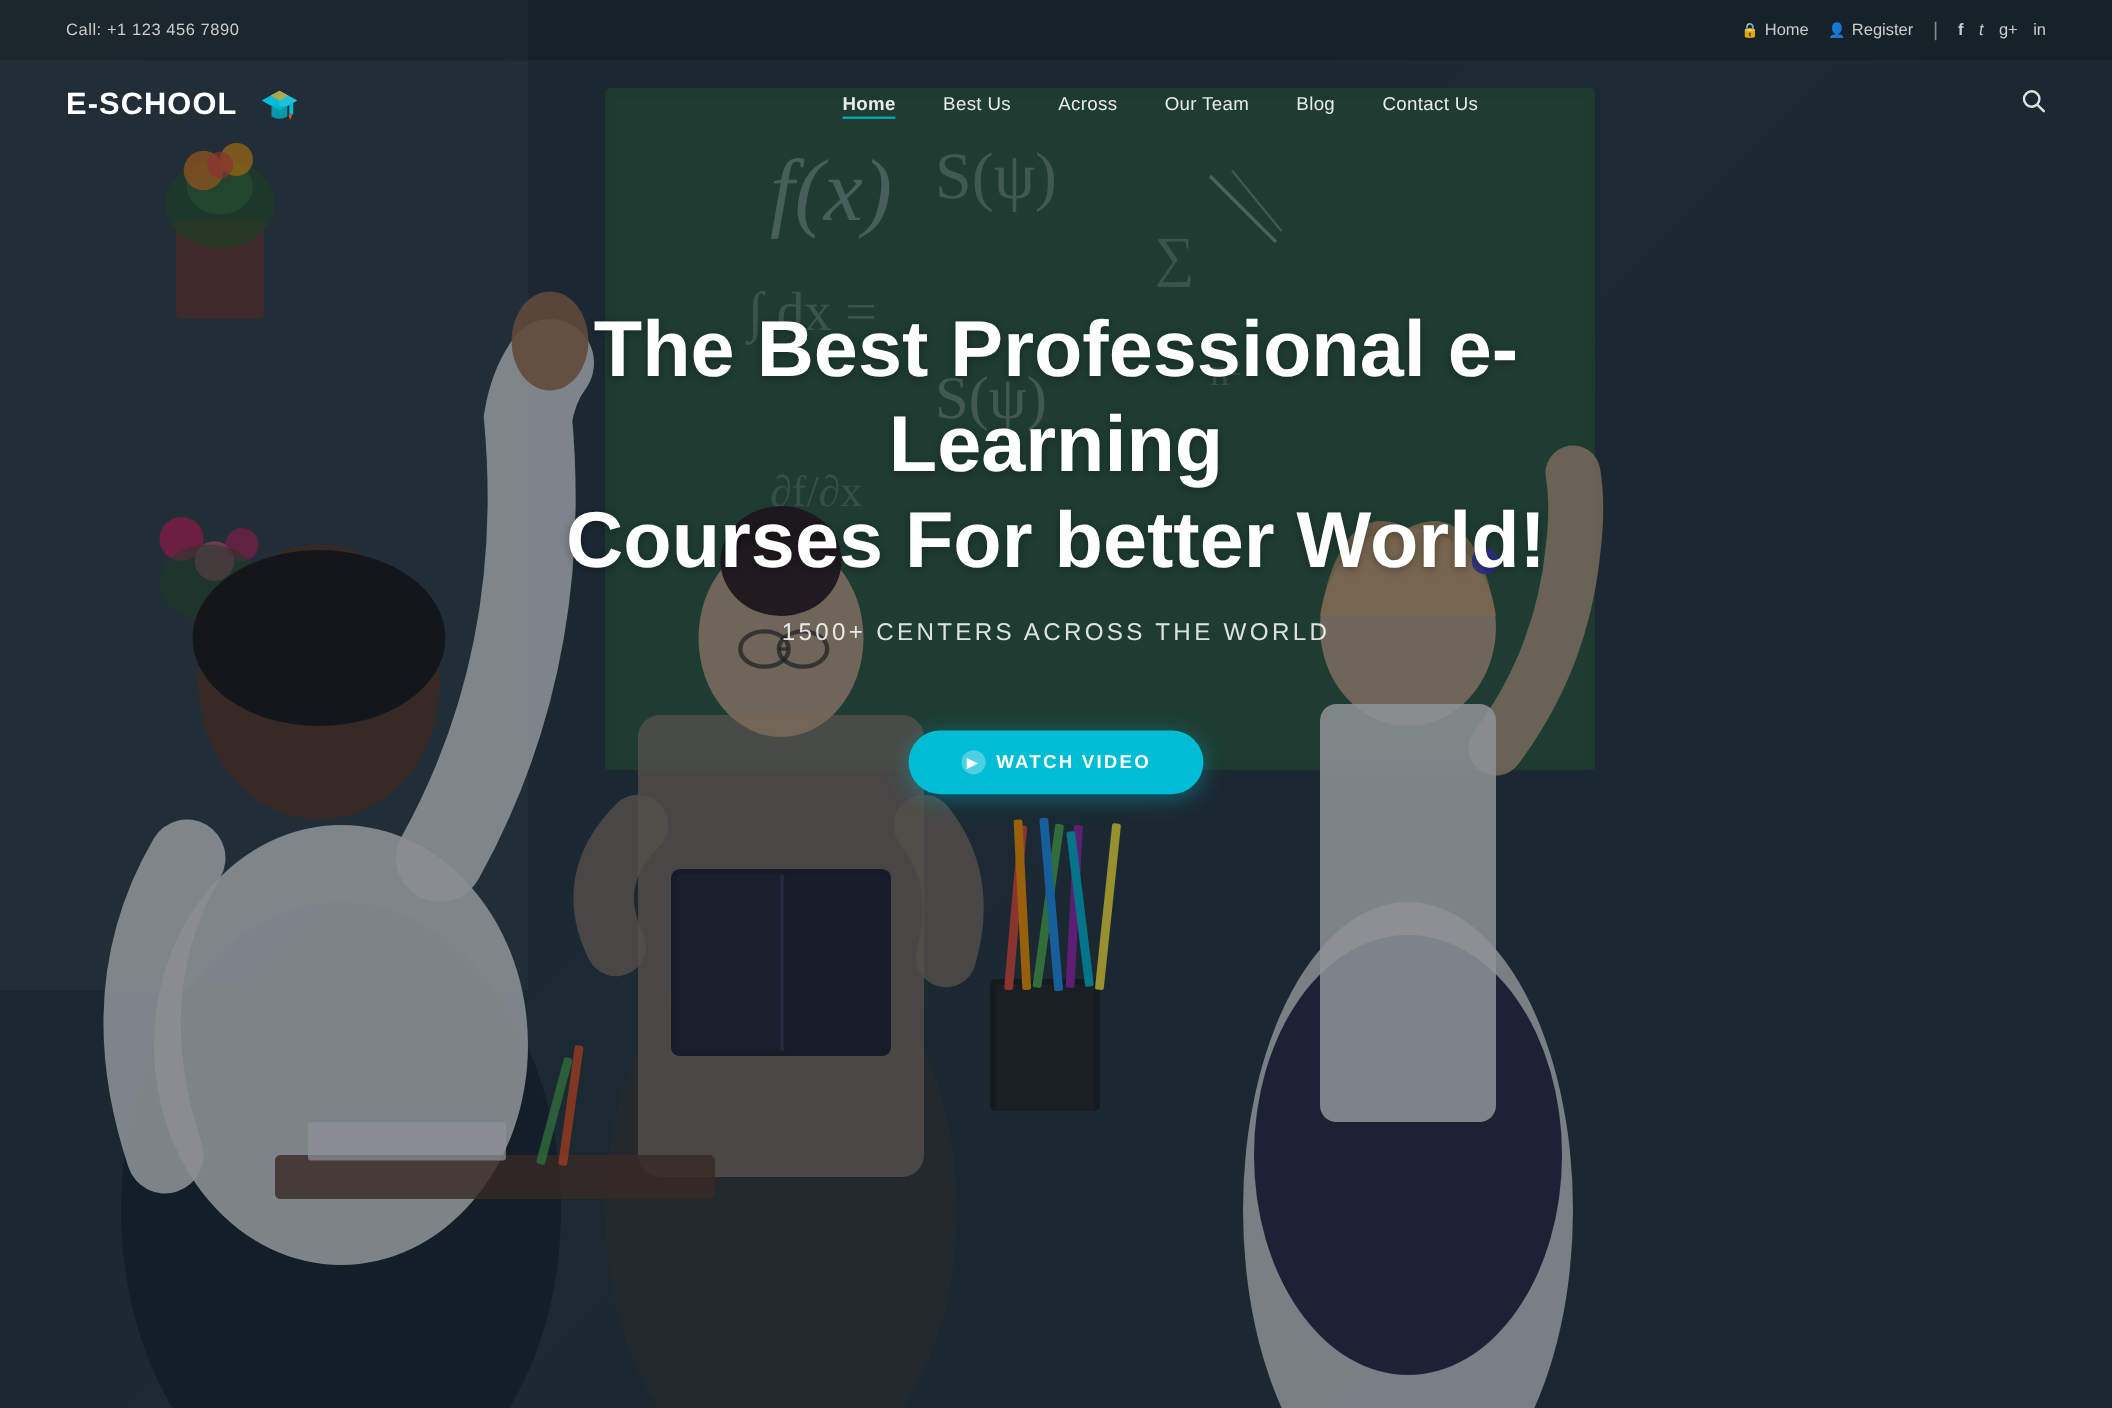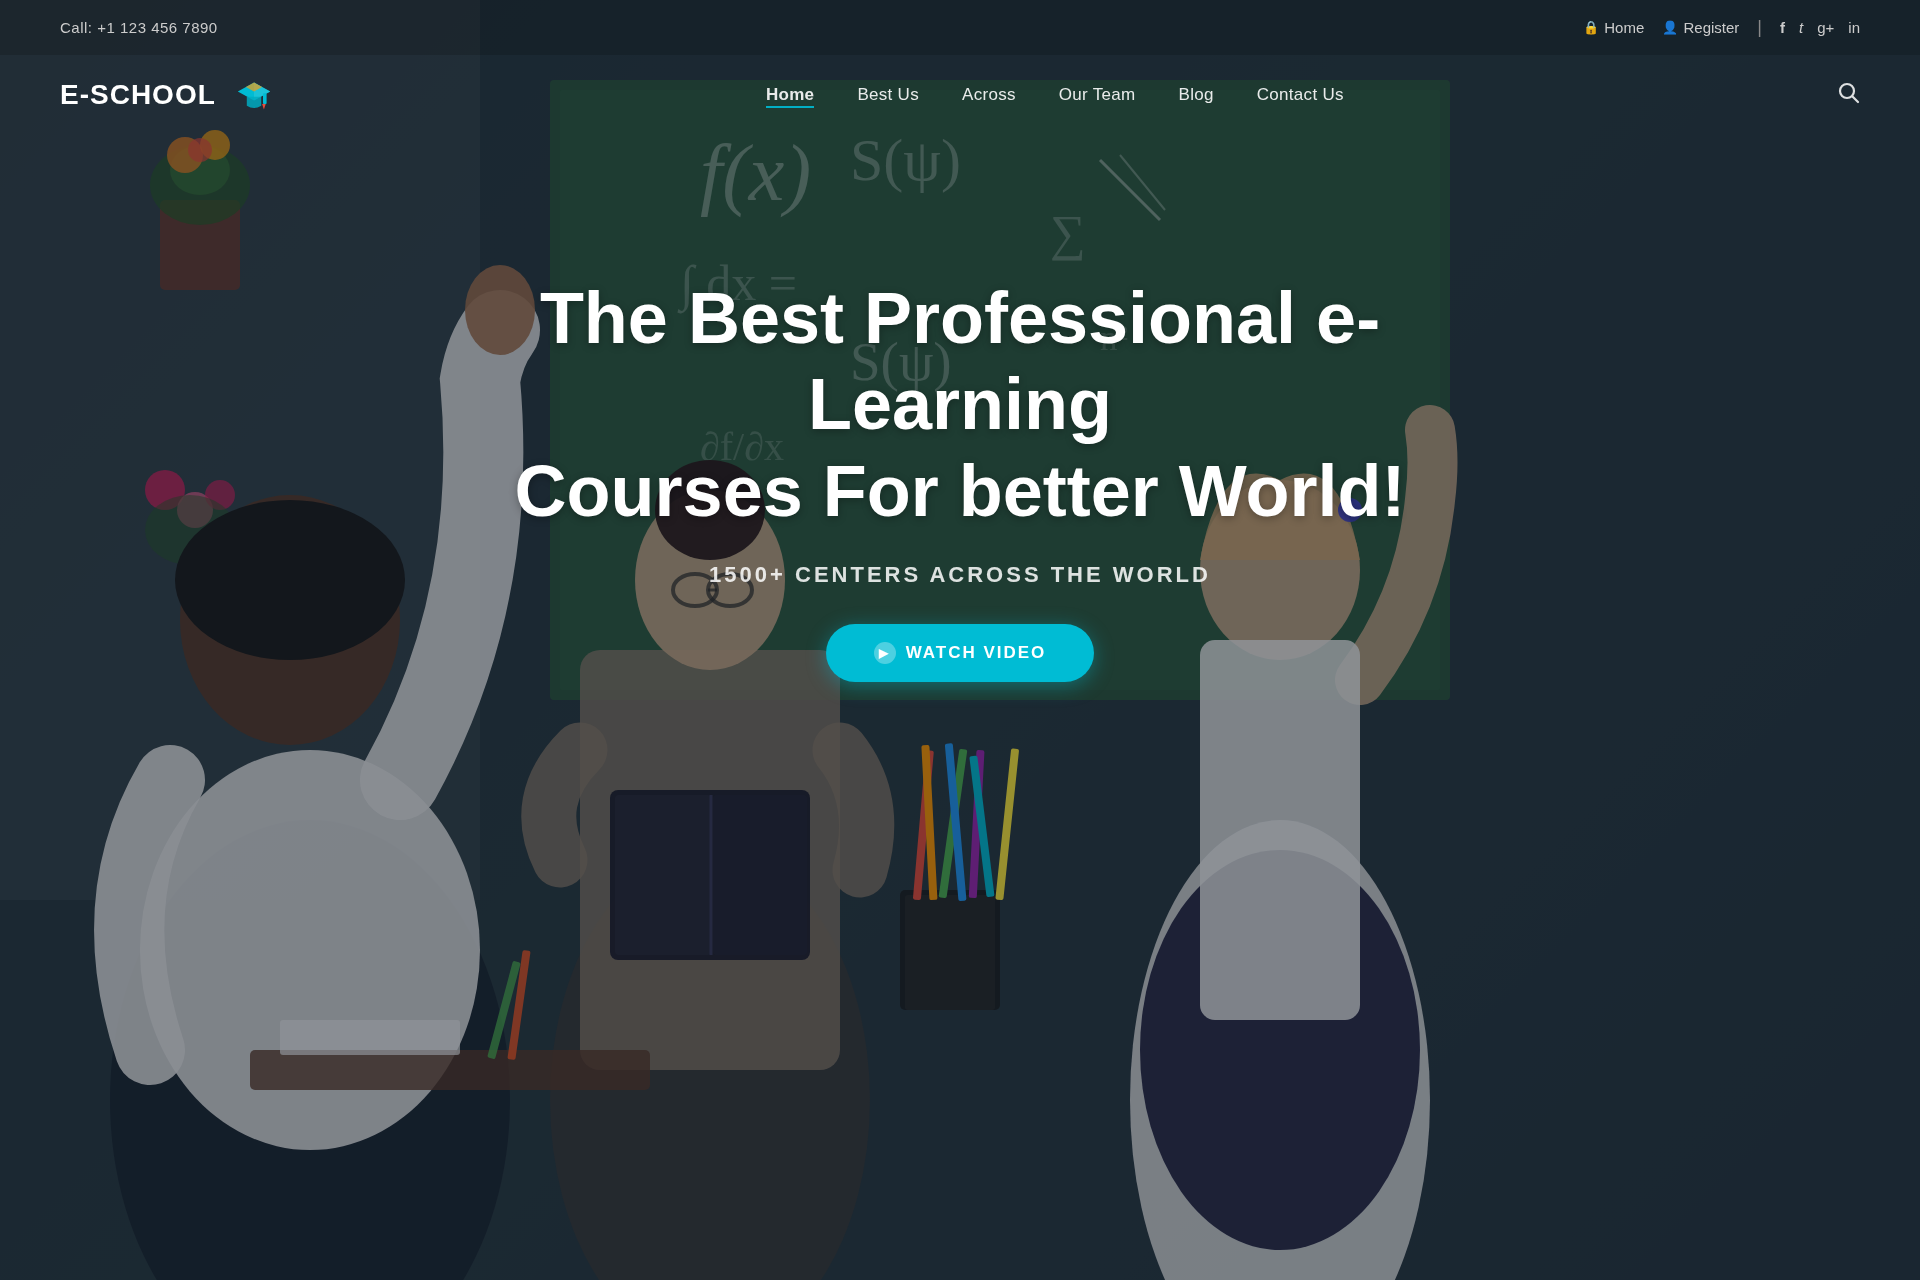--- a/index.html
+++ b/index.html
@@ -173,23 +173,23 @@
       font-weight: 700;
       line-height: 1.2;
       max-width: 900px;
       text-shadow: 0 2px 8px rgba(0,0,0,0.3);
       margin-bottom: 28px;
     }
 
     .hero-subtitle {
       color: rgba(255,255,255,0.85);
       font-size: 22px;
-      font-weight: 700;
+      font-weight: 400;
       letter-spacing: 3px;
-      margin-bottom: 36px;
+      margin-bottom: 76px;
       text-transform: uppercase;
     }
 
     .watch-video-btn {
       display: flex;
       align-items: center;
       gap: 10px;
       background: #00bcd4;
       color: #fff;
       border: none;

